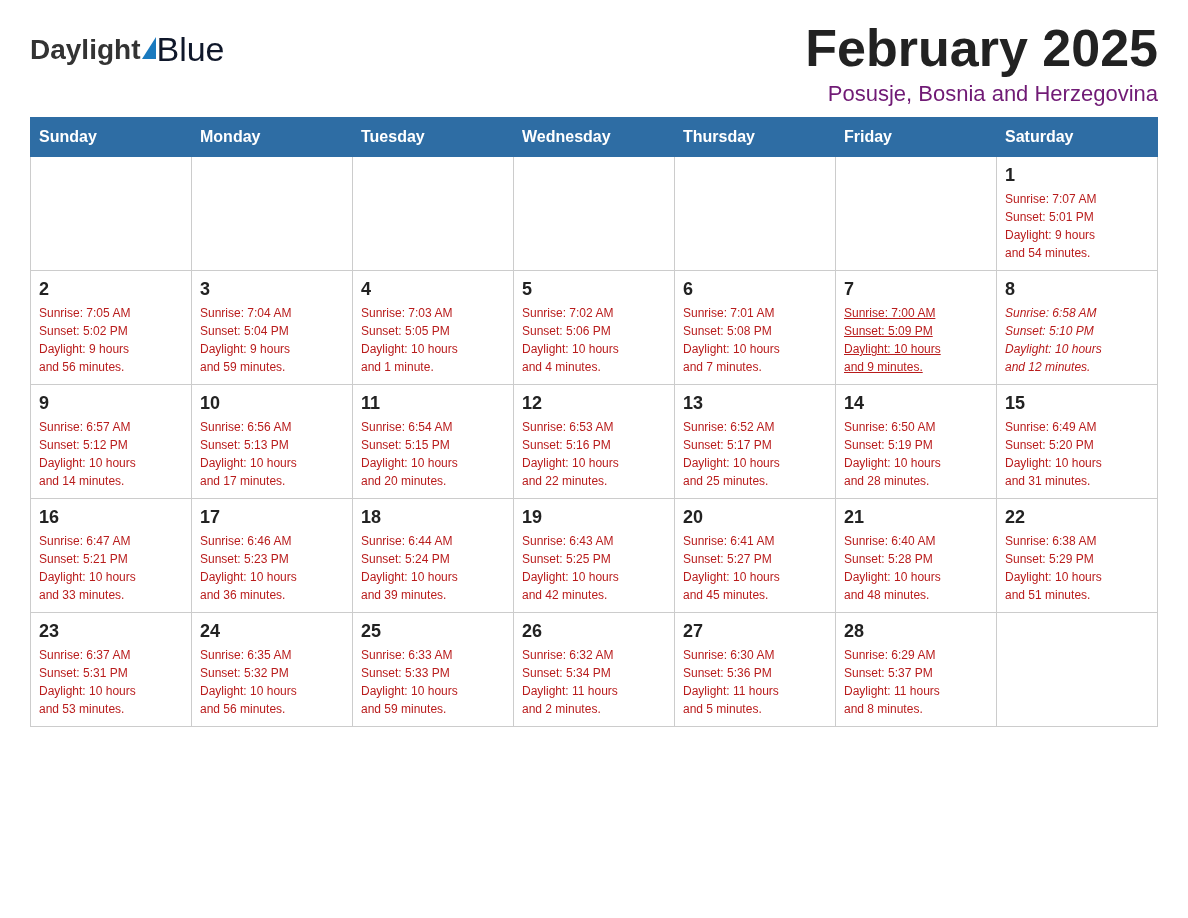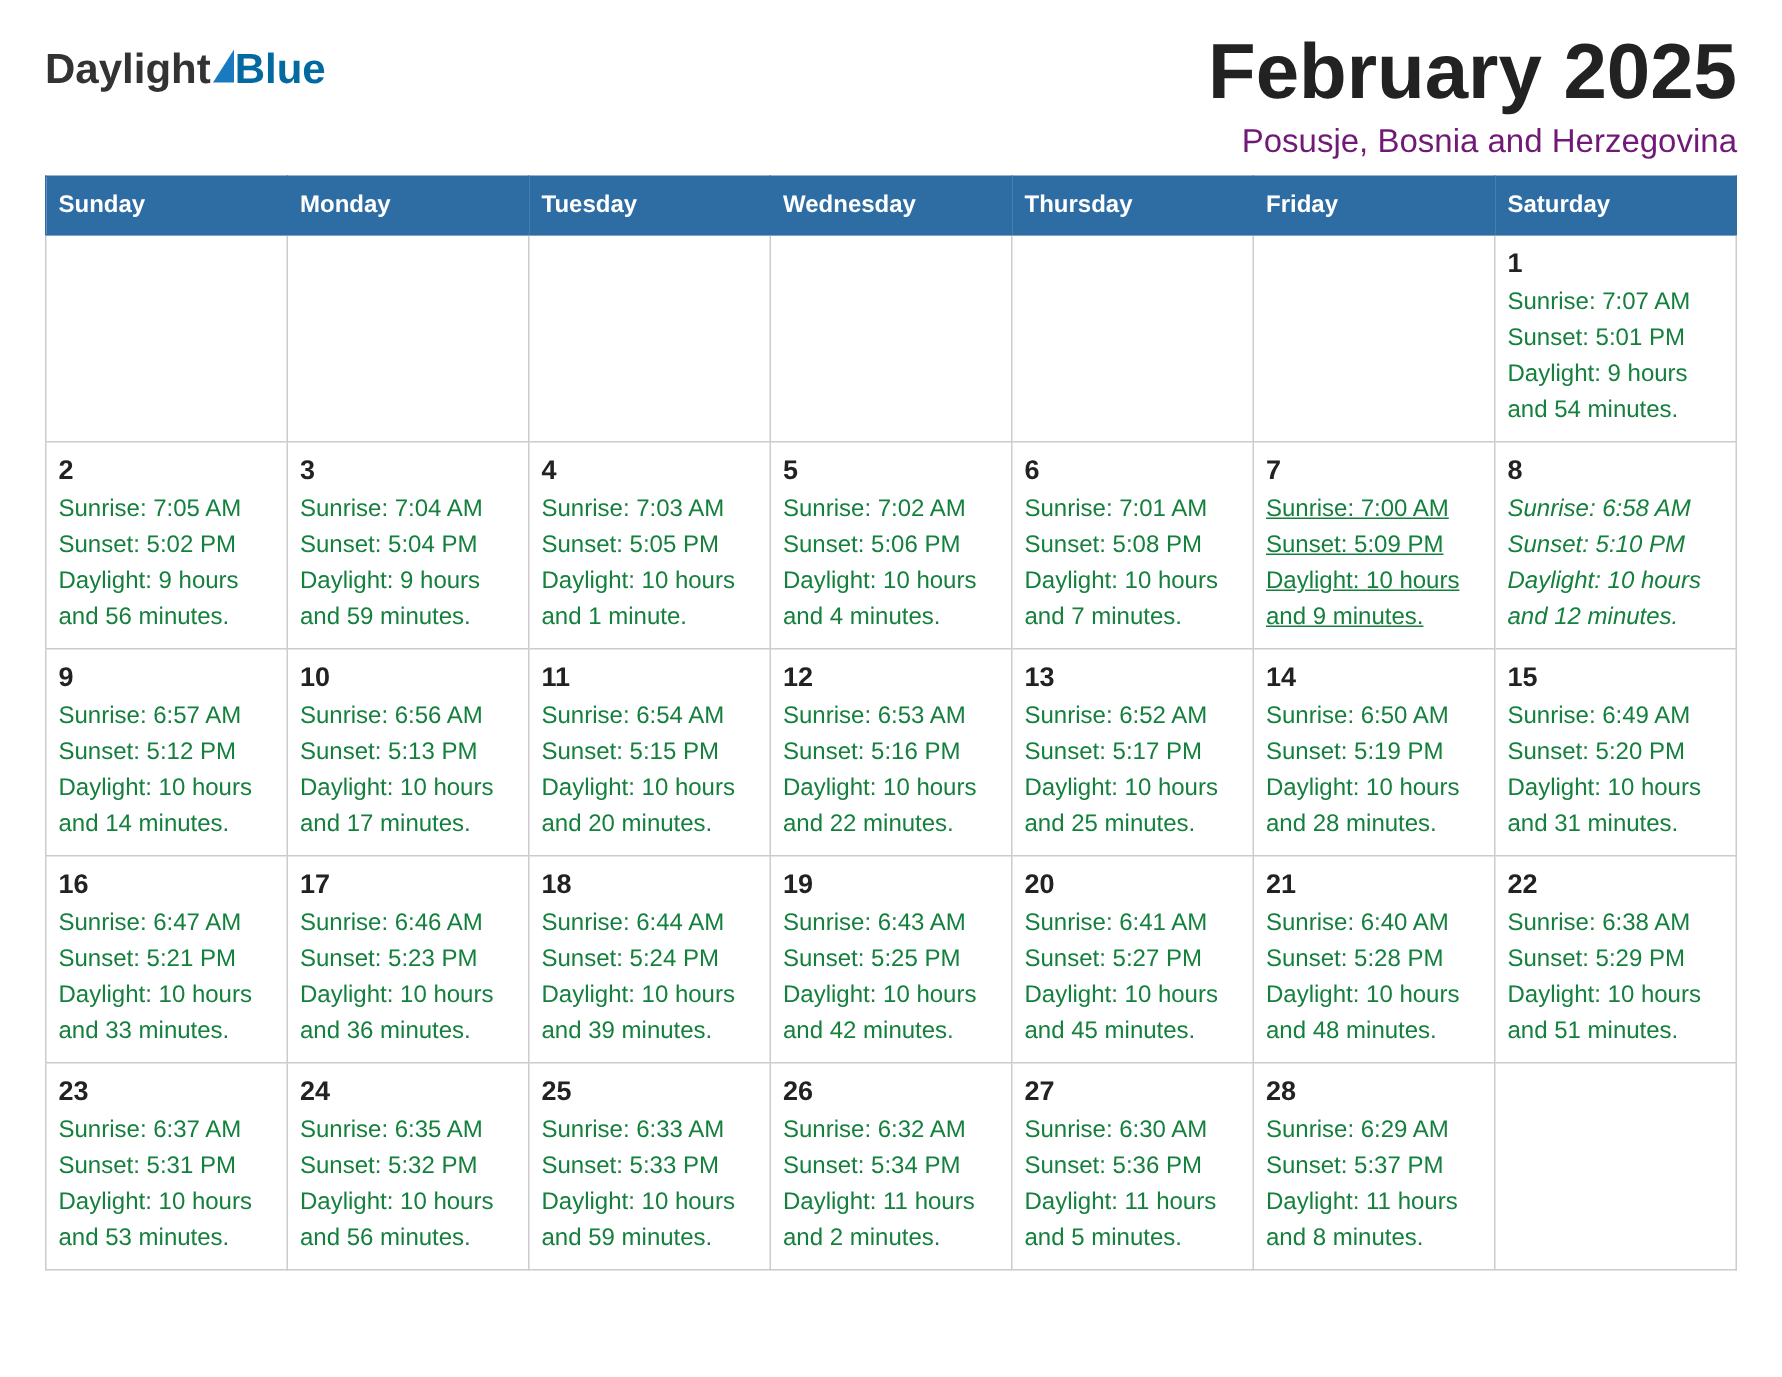--- a/index.html
+++ b/index.html
@@ -20,23 +20,23 @@
       display: flex;
       align-items: center;
       margin-top: 10px;
     }
     .logo-text-general {
       font-size: 28px;
       font-weight: bold;
       color: #333;
     }
     .logo-text-blue {
-      font-size: 28px;
-      font-weight: bold;
-      color: #0369a1;
+      font-size: 34px;
+      font-weight: normal;
+      color: #0f172a;
     }
     .logo-icon {
       width: 0;
       height: 0;
       border-left: 14px solid transparent;
       border-right: 0px solid transparent;
       border-bottom: 22px solid #1a7abf;
       display: inline-block;
       margin-left: 2px;
       position: relative;
@@ -78,22 +78,22 @@
       background: #fff;
     }
     .day-number {
       font-size: 18px;
       font-weight: bold;
       color: #222;
       display: block;
       margin-bottom: 4px;
     }
     .day-info {
-      font-size: 16px;
-      color: #15803d;
+      font-size: 12px;
+      color: #b91c1c;
       line-height: 1.5;
     }
     .empty-cell {
       background: #f9f9f9;
     }
     .row-separator td {
       border-top: 2px solid #2e6da4;
     }
   </style>
 </head>

